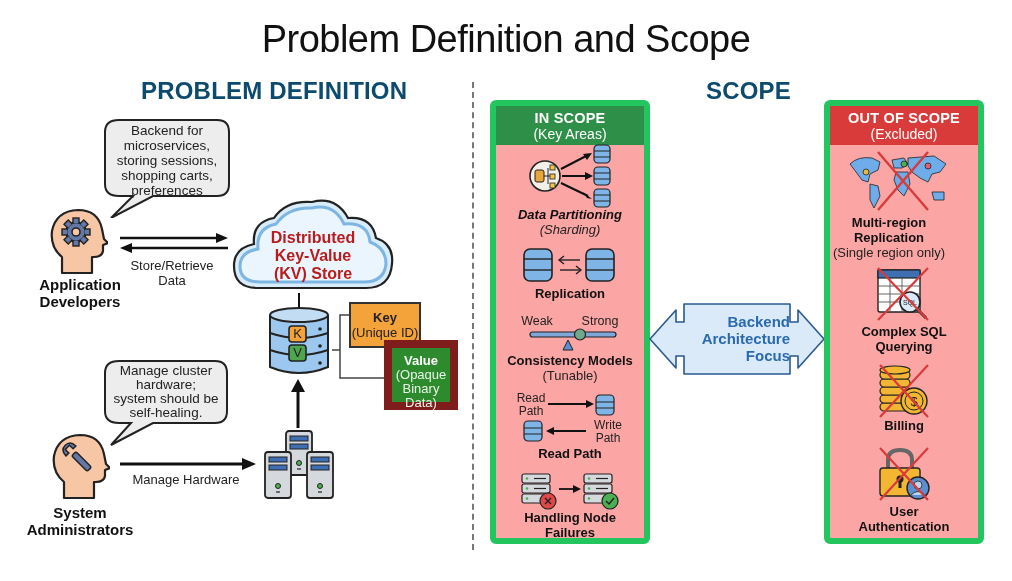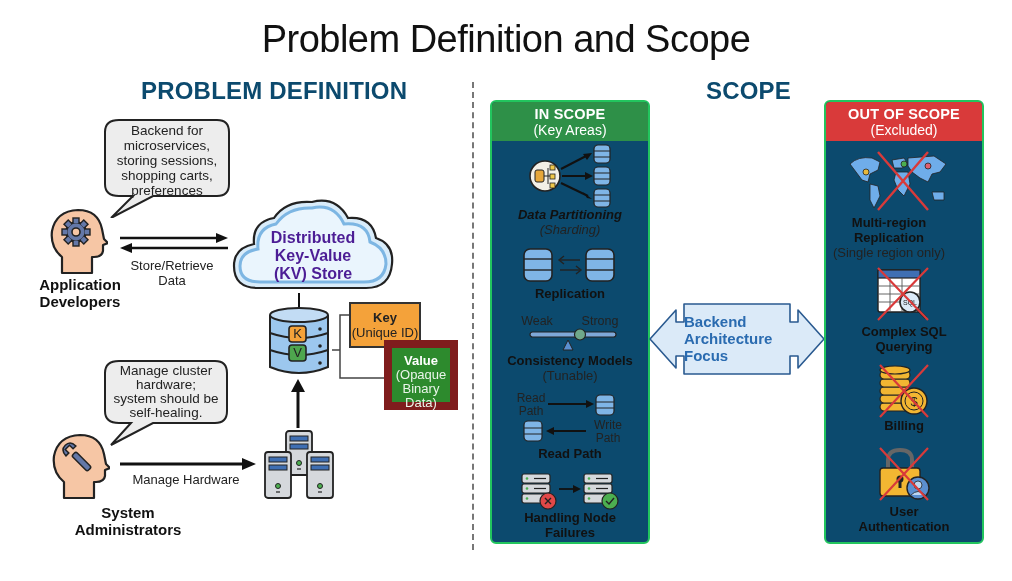--- a/index.html
+++ b/index.html
@@ -5,26 +5,26 @@
   html, body { margin: 0; padding: 0; background: #ffffff; }
   body { width: 1012px; height: 581px; position: relative; overflow: hidden; font-family: "Liberation Sans", sans-serif; color: #111; }
   .abs { position: absolute; }
   .title { left: 0; width: 1012px; top: 18px; text-align: center; font-size: 38px; font-weight: 400; letter-spacing: -0.5px; color: #111; }
   .section-h { font-size: 24px; font-weight: 700; color: #0c4a6e; letter-spacing: 0.2px; }
   .divider { left: 472px; top: 82px; width: 0; height: 468px; border-left: 2px dashed #777; }
   .person-label { font-size: 15px; font-weight: 700; text-align: center; line-height: 17px; color: #111; }
   .small-label { font-size: 13px; text-align: center; line-height: 15px; color: #222; }
   .kv-key { left: 349px; top: 302px; width: 72px; height: 46px; background: #f4a23a; border: 2px solid #333; box-sizing: border-box; text-align: center; font-size: 13px; line-height: 15px; padding-top: 6px; color: #222; }
   .kv-val { left: 384px; top: 340px; width: 74px; height: 70px; background: #2d8a2d; border: 8px solid #7f1d1d; box-sizing: border-box; text-align: center; font-size: 13px; line-height: 14px; padding-top: 6px; color: #eaf5ea; }
-  .panel { border: 2px solid #22c55e; border-radius: 6px; background: #0c4a6e; box-sizing: border-box; overflow: hidden; }
+  .panel { border: 6px solid #22c55e; border-radius: 6px; background: #fca5a5; box-sizing: border-box; overflow: hidden; }
   .panel-head { text-align: center; color: #fff; font-size: 14px; line-height: 16px; padding: 4px 0 3px; }
   .panel-head b { font-size: 14.5px; letter-spacing: 0.2px; }
   .item-title { font-size: 13px; font-weight: 700; text-align: center; line-height: 15px; color: #111; }
   .item-sub { font-size: 13px; text-align: center; line-height: 15px; color: #222; }
-  .focus-text { font-size: 15px; font-weight: 700; color: #2a6bb0; text-align: left; line-height: 17px; }
+  .focus-text { font-size: 15px; font-weight: 700; color: #2a6bb0; text-align: right; line-height: 17px; }
 </style>
 </head>
 <body>
 
 <div class="abs title">Problem Definition and Scope</div>
 
 <div class="abs section-h" style="left:141px; top:77px;">PROBLEM DEFINITION</div>
 <div class="abs section-h" style="left:706px; top:77px;">SCOPE</div>
 
 <div class="abs divider"></div>
@@ -73,21 +73,21 @@
 </svg>
 <div class="abs small-label" style="left:122px; top:258px; width:100px;">
   <div>Store/Retrieve</div>
   <div>Data</div>
 </div>
 
 <svg class="abs" style="left:228px; top:192px;" width="170" height="104" viewBox="0 0 170 104">
   <path d="M30,96 Q6,96 6,74 Q6,56 26,52 Q24,30 46,26 Q58,8 84,10 Q108,4 120,26 Q144,24 148,46 Q166,52 164,72 Q162,96 138,96 Z" fill="#d9ecfa" stroke="#222" stroke-width="2.2"></path>
   <path d="M32,90 Q12,90 12,74 Q12,60 30,57 Q28,36 48,32 Q60,15 84,16 Q106,11 116,32 Q140,30 142,50 Q158,56 158,72 Q156,90 136,90 Z" fill="#eaf5fd" stroke="#7db6e3" stroke-width="3"></path>
 </svg>
-<div class="abs" style="left:248px; top:229px; width:130px; text-align:center; color:#4c1d95; font-weight:700; font-size:16px; line-height:18px;">
+<div class="abs" style="left:248px; top:229px; width:130px; text-align:center; color:#b91c1c; font-weight:700; font-size:16px; line-height:18px;">
   <div>Distributed</div>
   <div>Key-Value</div>
   <div>(KV) Store</div>
 </div>
 
 <div class="abs" style="left:298px; top:293px; width:2px; height:14px; background:#111;"></div>
 
 <svg class="abs" style="left:266px; top:305px;" width="66" height="74" viewBox="0 0 66 74">
   <path d="M4,10 V62 Q33,74 62,62 V10" fill="#9cc7ee" stroke="#222" stroke-width="2"></path>
   <ellipse cx="33" cy="10" rx="29" ry="7" fill="#c2dcf4" stroke="#222" stroke-width="2"></ellipse>
@@ -135,21 +135,21 @@
   </div>
 </div>
 
 <svg class="abs" style="left:50px; top:432px;" width="60" height="68" viewBox="0 0 60 68">
   <path d="M14,66 V50 Q2,40 4,24 Q8,4 30,3 Q50,3 54,22 L56,32 L60,36 L55,38 L55,44 Q54,50 46,50 L44,50 L44,66 Z" fill="#f6c6a5" stroke="#222" stroke-width="2.2" stroke-linejoin="round"></path>
   <g transform="translate(28,26) rotate(-45)">
     <rect x="-3" y="-6" width="6" height="22" rx="2" fill="#6478a8" stroke="#222" stroke-width="1.5"></rect>
     <path d="M-7,-10 Q-7,-18 0,-18 Q7,-18 7,-10 L3,-10 L3,-15 L-3,-15 L-3,-10 Z" fill="#6478a8" stroke="#222" stroke-width="1.5"></path>
   </g>
 </svg>
-<div class="abs person-label" style="left:20px; top:504px; width:120px;margin-left:48px;">
+<div class="abs person-label" style="left:20px; top:504px; width:120px;">
   <div>System</div>
   <div>Administrators</div>
 </div>
 
 <svg class="abs" style="left:118px; top:457px;" width="140" height="14">
   <line x1="2" y1="7" x2="126" y2="7" stroke="#111" stroke-width="3"></line>
   <polygon points="138,7 124,1 124,13" fill="#111"></polygon>
 </svg>
 <div class="abs small-label" style="left:118px; top:472px; width:136px;">Manage Hardware</div>
 

